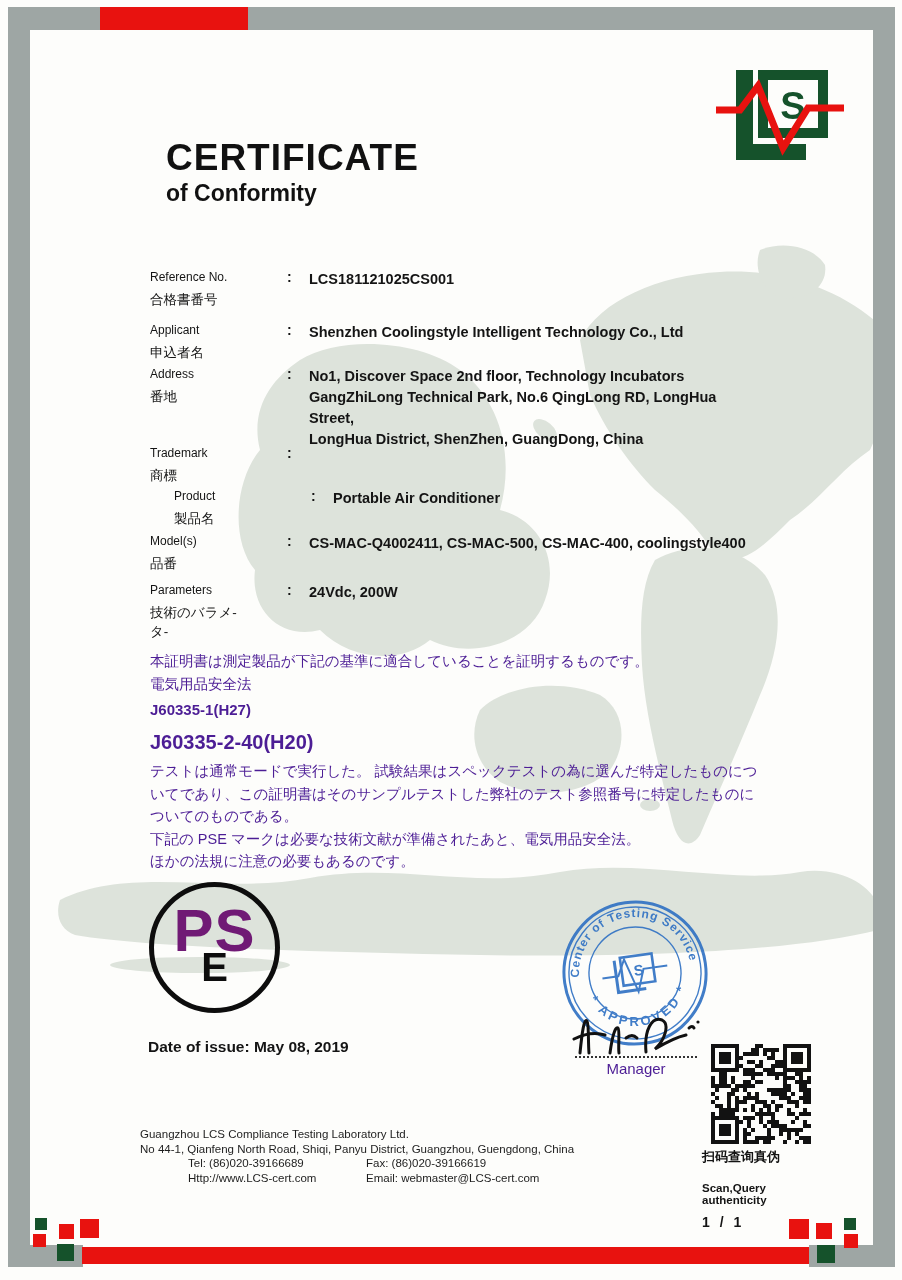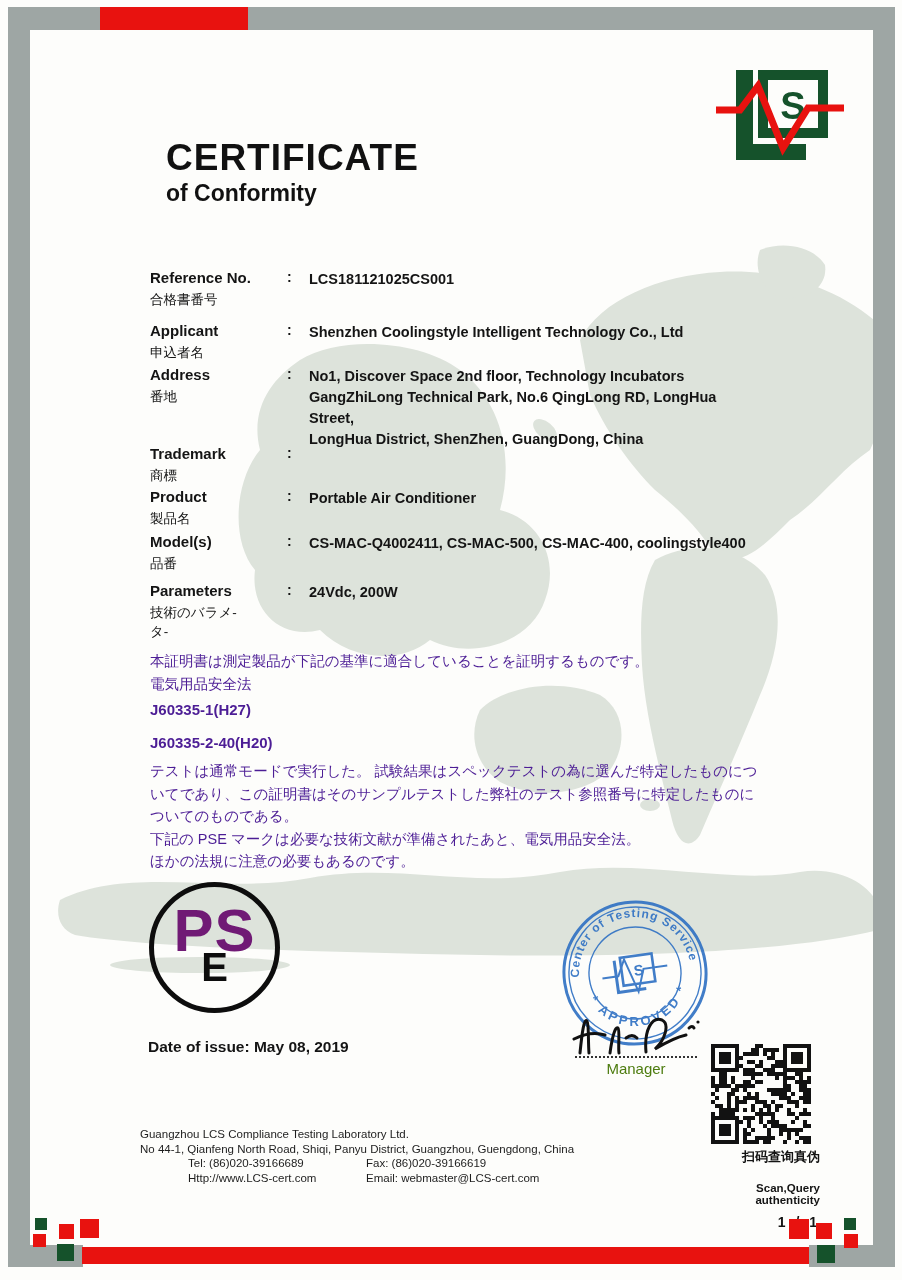--- a/index.html
+++ b/index.html
@@ -41,51 +41,51 @@
   .map{position:absolute;left:0;top:0;z-index:1;}
   
   .logo{position:absolute;left:700px;top:58px;width:175px;height:125px;z-index:2;}
   
   .title{position:absolute;left:166px;top:138px;z-index:2;}
   .title .main{font-size:37px;font-weight:bold;letter-spacing:1px;line-height:40px;color:#111;}
   .title .sub{font-size:23px;font-weight:bold;margin-top:2px;color:#111;}
   
   .row{position:absolute;left:150px;width:600px;display:flex;z-index:2;}
   .row .lbl{width:137px;}
-  .lbl-en{font-weight:bold;font-size:15px;line-height:17px;}
+  .lbl-en{font-weight:normal;font-size:12px;line-height:17px;}
   .lbl-jp{font-size:13.5px;margin-top:4px;white-space:pre-line;line-height:19px;}
   .row .colon{width:22px;font-weight:bold;font-size:14px;}
   .row .val{flex:1;font-weight:bold;font-size:14.5px;white-space:pre-line;line-height:21px;}
   .row1{top:269px;} .row2{top:322px;} .row3{top:366px;} .row4{top:445px;}
-  .row5{top:488px;} .row6{top:533px;} .row7{top:582px;}
+  .row5{top:488px;margin-left:24px;} .row6{top:533px;} .row7{top:582px;}
   
   .stmt{position:absolute;left:150px;width:640px;font-size:14.5px;line-height:23px;
         white-space:pre-line;z-index:2;color:#4c1d95;}
   .stmt-intro{top:650px;}
   .stmt-std1{top:698px;font-weight:bold;font-size:15px;}
-  .stmt-std2{top:731px;font-weight:bold;font-size:15px;}
+  .stmt-std2{top:731px;font-weight:bold;font-size:20px;}
   .stmt-body{top:760px;line-height:22.5px;}
   
   .pse{position:absolute;left:149px;top:882px;width:121px;height:121px;border:5px solid #0d0d0d;
        border-radius:50%;display:flex;flex-direction:column;align-items:center;justify-content:center;
        z-index:2;}
   .pse-top{font-size:60px;font-weight:bold;line-height:38px;color:#701a75;letter-spacing:1px;}
   .pse-bottom{font-size:40px;font-weight:bold;line-height:34px;color:#0d0d0d;}
   
   .date{position:absolute;left:148px;top:1038px;font-weight:bold;font-size:15.5px;z-index:2;}
   
   .stamp{position:absolute;left:560px;top:898px;width:150px;height:150px;z-index:2;
          transform:rotate(-8deg);opacity:.92;}
   .sig{position:absolute;left:572px;top:1008px;width:130px;height:50px;z-index:2;}
   .sig-line{position:absolute;left:575px;top:1040px;width:122px;height:16px;
             border-bottom:2px dotted #333;z-index:2;}
   .manager{position:absolute;left:575px;top:1060px;width:122px;text-align:center;
-           font-size:15px;color:#4d7c0f;z-index:2;}
-  
-  .qrblock{position:absolute;left:702px;top:1044px;width:118px;text-align:right;z-index:2;}
+           font-size:15px;color:#4c1d95;z-index:2;}
+  
+  .qrblock{position:absolute;left:702px;top:1044px;width:118px;text-align:left;z-index:2;}
   .qr{width:100px;height:100px;margin:0 auto;}
   .qr-zh{font-size:13px;font-weight:bold;margin-top:4px;}
   .qr-en{font-size:11.5px;font-weight:bold;margin-top:16px;}
   .qr-page{font-size:14px;font-weight:bold;margin-top:8px;letter-spacing:3px;}
   
   .footer{position:absolute;left:140px;top:1127px;width:480px;font-size:11.5px;
           line-height:14.5px;z-index:2;color:#1d1d1d;}
   .frow{display:flex;}
   .fcell1{width:178px;margin-left:48px;}
 </style>

